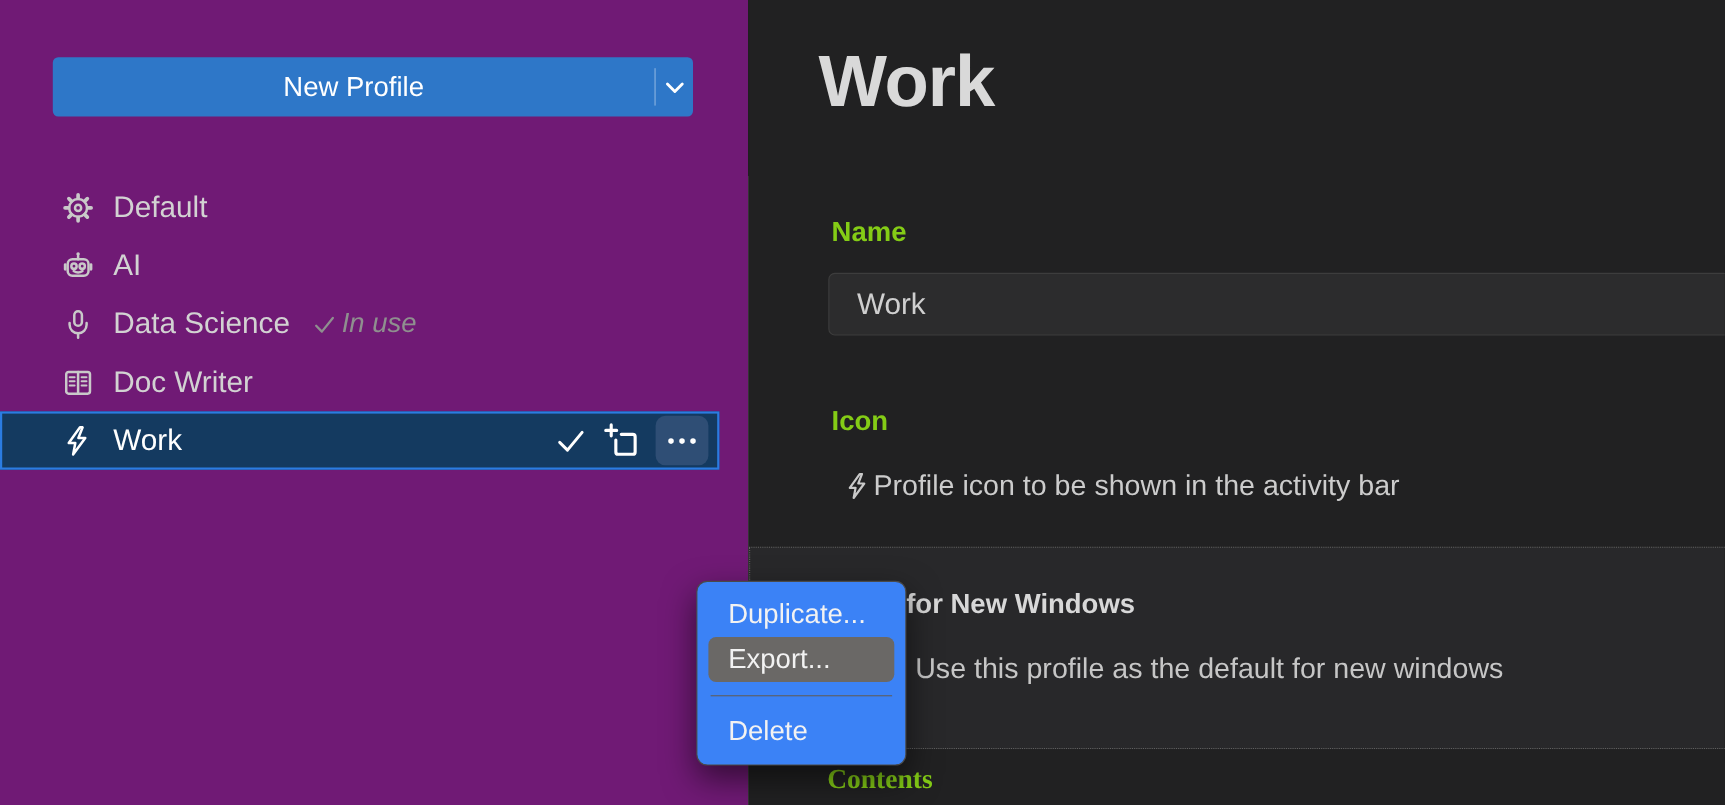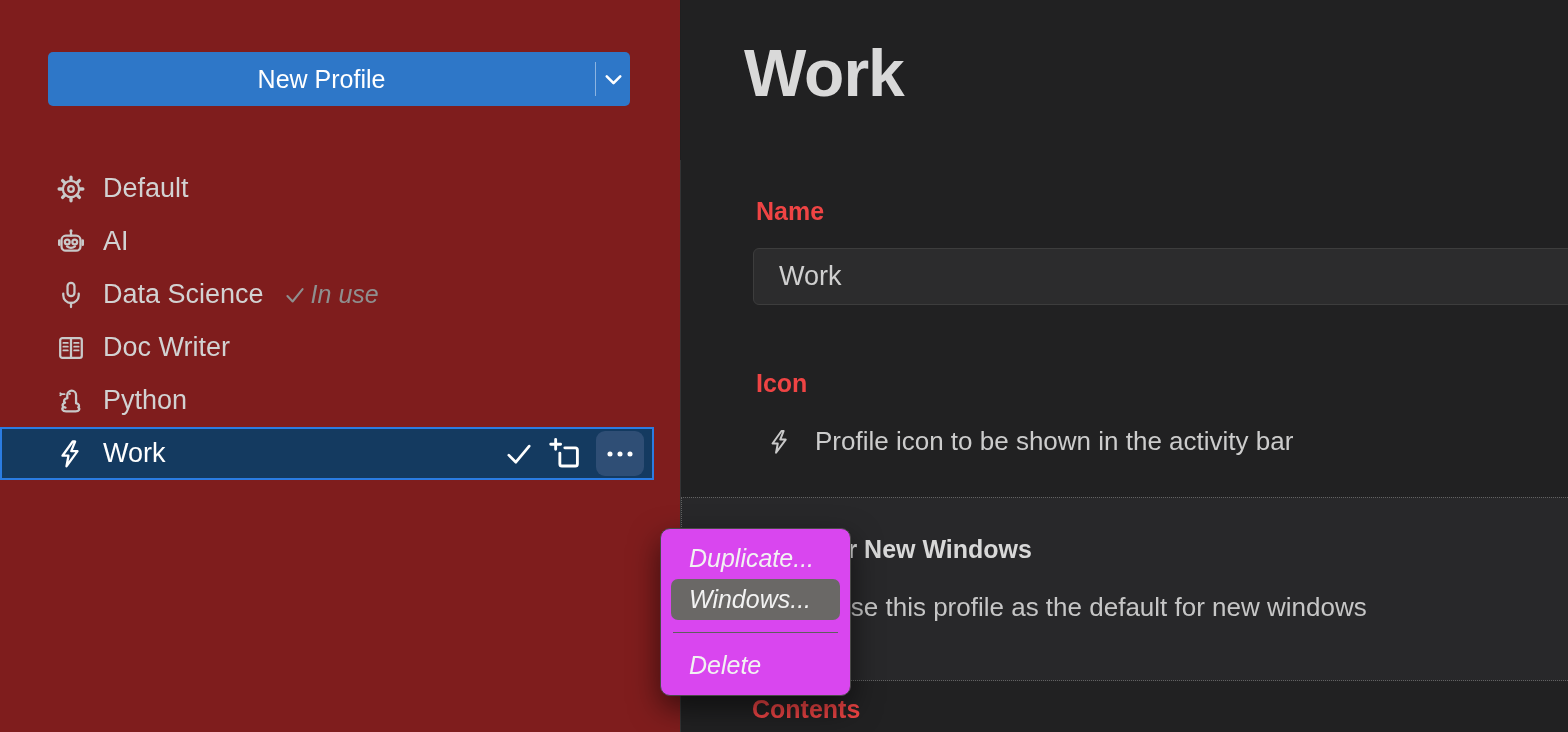--- a/index.html
+++ b/index.html
@@ -7,21 +7,21 @@
   body {
     position:relative;
     background:#1f1f20;
     font-family:"Liberation Sans", sans-serif;
     color:#d6d6d6;
     -webkit-font-smoothing:antialiased;
   }
   svg { display:block; }
 
   
-  .sidebar { position:absolute; left:0; top:0; width:680px; height:732px; background:#7f1d1d; }
+  .sidebar { position:absolute; left:0; top:0; width:680px; height:732px; background:#701a75; }
 
   .new-profile-btn {
     position:absolute; left:48px; top:52px; width:582px; height:54px;
     background:#2e77c8; border-radius:5px; display:flex; align-items:stretch;
     color:#ffffff; cursor:pointer;
   }
   .new-profile-btn .main { flex:1; display:flex; align-items:center; justify-content:center;
     font-size:25px; font-weight:400; }
   .new-profile-btn .sep { width:1px; background:rgba(255,255,255,.45); margin:10px 0; }
   .new-profile-btn .drop { width:34px; display:flex; align-items:center; justify-content:center; }
@@ -45,51 +45,51 @@
 
   .panel-divider { position:absolute; left:680px; top:160px; width:1px; height:572px; background:#343435; }
 
   
   .details { position:absolute; left:681px; top:0; width:887px; height:732px; background:#212122; }
 
   .page-title {
     position:absolute; left:63px; top:40px;
     font-size:66px; font-weight:700; color:#d9d9d9; letter-spacing:-1px; line-height:1;
   }
-  .sec-label { position:absolute; font-size:25px; font-weight:700; color:#ef4444; }
+  .sec-label { position:absolute; font-size:25px; font-weight:700; color:#84cc16; }
   .lbl-name { left:75px; top:197px; }
   .lbl-icon { left:75px; top:369px; }
-  .lbl-contents { left:71px; top:695px; }
+  .lbl-contents { left:71px; top:695px;font-family:Liberation Serif, serif; }
 
   .name-input {
     position:absolute; left:72px; top:248px; width:820px; height:57px;
     background:#2c2c2d; border:1px solid #3d3d3d; border-radius:6px;
     color:#cfcfcf; font-size:27px; font-family:"Liberation Sans", sans-serif;
     padding:0 0 0 25px; outline:none;
   }
 
-  .icon-row { position:absolute; left:85px; top:426px; display:flex; align-items:center; gap:21px;
+  .icon-row { position:absolute; left:85px; top:426px; display:flex; align-items:center; 
     font-size:26px; color:#cccccc; }
 
   .nw-band {
     position:absolute; left:0; top:497px; width:887px; height:184px;
     background:#28282a;
     border-top:1px dotted #626262; border-bottom:1px dotted #626262; border-left:1px dotted #626262;
   }
   .nw-title { position:absolute; left:89px; top:37px; font-size:25px; font-weight:700; color:#d8d8d8; white-space:nowrap; }
   .nw-row { position:absolute; left:118px; top:94px; display:flex; align-items:center; gap:10px; }
   .nw-checkbox { width:22px; height:22px; border:2px solid #6a6a6a; border-radius:5px; background:#1e1e1e; }
   .nw-desc { font-size:26px; color:#c6c6c6; white-space:nowrap; }
 
   
   .context-menu {
-    position:absolute; left:660px; top:528px; width:191px;
-    background:#d946ef; border:1px solid #4a4a48; border-radius:10px;
+    position:absolute; left:633px; top:528px; width:191px;
+    background:#3b82f6; border:1px solid #4a4a48; border-radius:10px;
     box-shadow:0 12px 30px rgba(0,0,0,.55);
-    padding:9px 0; z-index:20;font-style:italic;
+    padding:9px 0; z-index:20;
   }
   .menu-item {
     height:41px; margin:0 10px; padding:0 0 0 18px; border-radius:7px;
     display:flex; align-items:center; font-size:25px; color:#f2f2f2; cursor:pointer;
     white-space:nowrap;
   }
   .menu-item.highlighted { background:#6a6866; }
   .menu-sep { height:1px; background:#5f5f5f; margin:12px 12px; }
 </style>
 </head>
@@ -165,32 +165,20 @@
           <rect x="3.9" y="4.6" width="16.2" height="14.8" rx="1.6"></rect>
           <line x1="12" y1="4.6" x2="12" y2="19.4"></line>
           <g stroke-width="1.4">
             <path d="M6.3 8.2h3.3M6.3 11h3.3M6.3 13.8h3.3M14.4 8.2h3.3M14.4 11h3.3M14.4 13.8h3.3"></path>
           </g>
         </svg>
       </span>
       <span>Doc Writer</span>
     </div>
 
-    <div class="p-row">
-      <span class="p-icon">
-        <svg width="32" height="32" viewBox="0 0 24 24" fill="none" stroke="#c9c9c9" stroke-width="1.7" stroke-linecap="round" stroke-linejoin="round">
-          <path d="M9.2 9.8V7.6a3.3 3.3 0 0 1 6.6 0v6"></path>
-          <path d="M7.2 6.9H5.1M5.1 6.9l-1.2-.8M5.1 6.9l-1.2.8" stroke-width="1.3"></path>
-          <circle cx="11" cy="6.6" r=".9" fill="#c9c9c9" stroke="none"></circle>
-          <path d="M9.2 9.8c-2.3.6-3.2 2.3-1.7 3.5-2.4.8-2.6 3.1.4 3.6"></path>
-          <path d="M15.8 13.6c2.2.5 2.9 2 1.6 3.1 1.6 1.2.7 3-1.9 3H8.3c-2.7 0-3.6-1.8-2-3"></path>
-        </svg>
-      </span>
-      <span>Python</span>
-    </div>
 
     <div class="p-row selected">
       <span class="p-icon">
         <svg width="32" height="32" viewBox="0 0 24 24" fill="none" stroke="#ffffff" stroke-width="1.7" stroke-linecap="round" stroke-linejoin="round">
           <path d="M13.3 2.6 L5.6 13.3 H10.1 L8.6 21.2 L16.9 9.9 H12.2 L15.1 2.6 Z"></path>
         </svg>
       </span>
       <span>Work</span>
       <span class="row-actions">
         <span>
@@ -244,16 +232,16 @@
       <span class="nw-checkbox"></span>
       <span class="nw-desc">Use this profile as the default for new windows</span>
     </div>
   </div>
 
   <div class="sec-label lbl-contents">Contents</div>
 </div>
 
 <div class="context-menu">
   <div class="menu-item">Duplicate...</div>
-  <div class="menu-item highlighted">Windows...</div>
+  <div class="menu-item highlighted">Export...</div>
   <div class="menu-sep"></div>
   <div class="menu-item">Delete</div>
 </div>
 
 </body></html>

